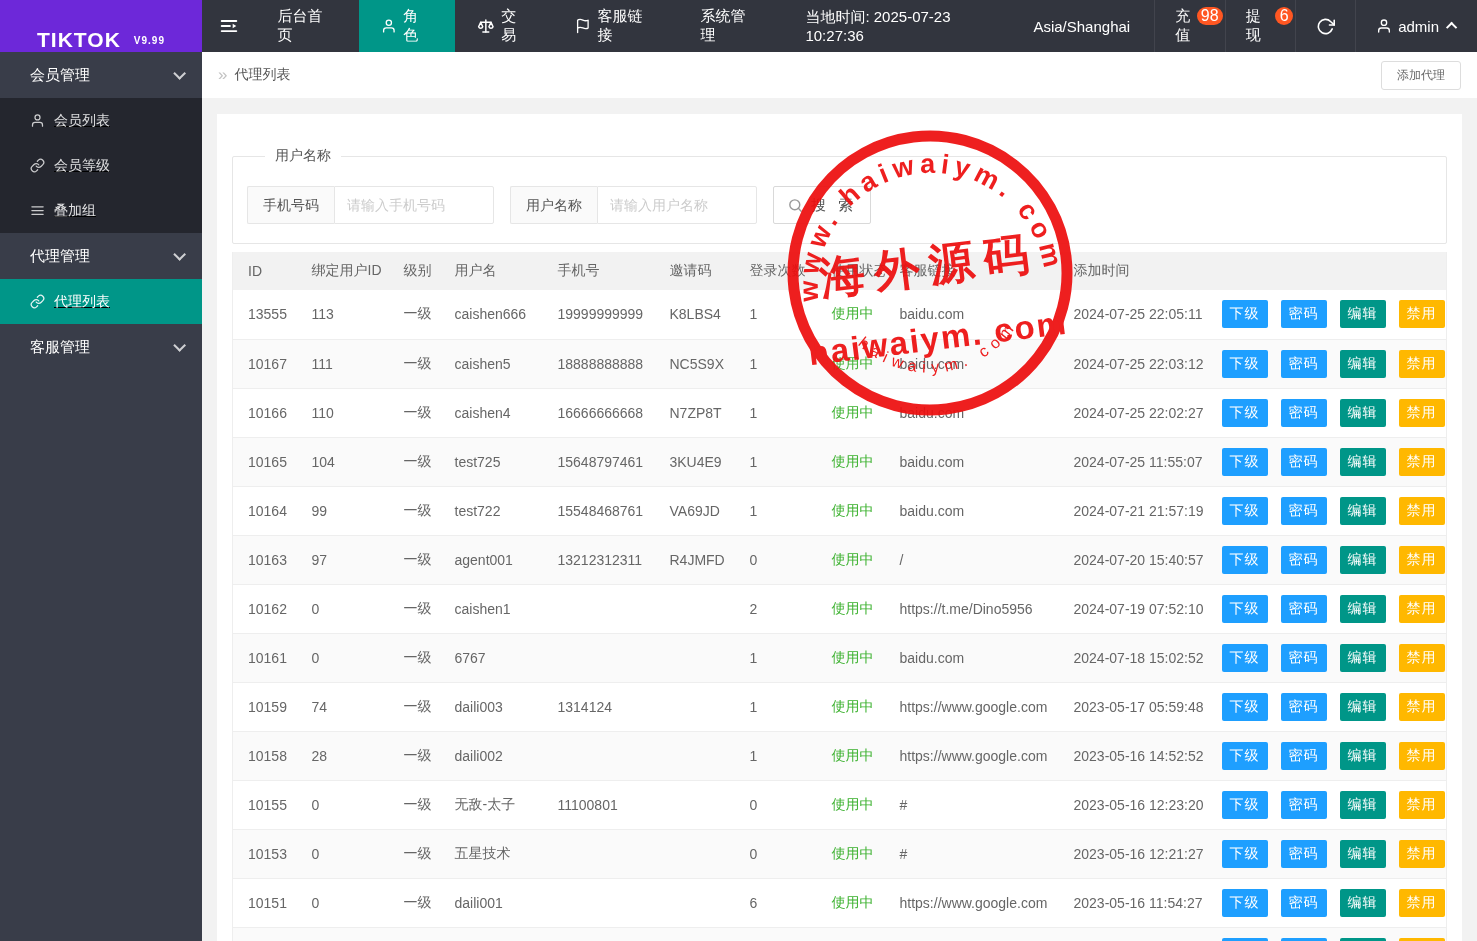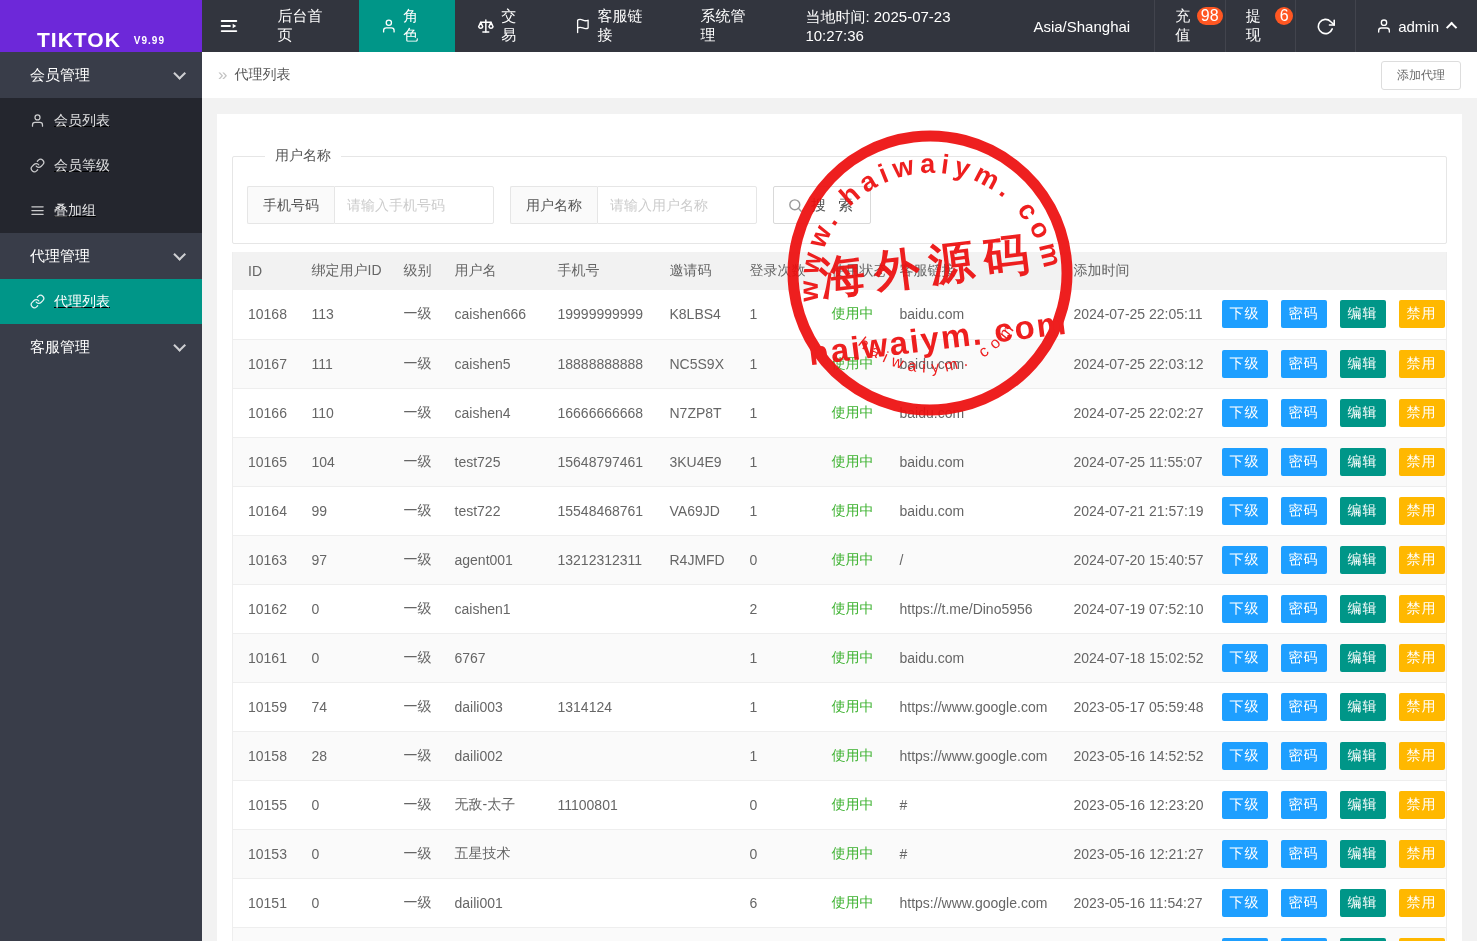--- a/index.html
+++ b/index.html
@@ -264,21 +264,21 @@
               <th>邀请码</th>
               <th>登录次数</th>
               <th>使用状态</th>
               <th>客服链接</th>
               <th>添加时间</th>
               <th></th>
             </tr>
           </thead>
           <tbody id="table-body">
               <tr>
-                <td>10168</td>
+                <td>13555</td>
                 <td>113</td>
                 <td>一级</td>
                 <td>caishen666</td>
                 <td>19999999999</td>
                 <td>K8LBS4</td>
                 <td>1</td>
                 <td class="status-green">使用中</td>
                 <td>baidu.com</td>
                 <td>2024-07-25 22:05:11</td>
                 <td><button class="act-btn" style="background: rgb(30, 159, 255);">下级</button><button class="act-btn" style="background: rgb(30, 159, 255);">密码</button><button class="act-btn" style="background: rgb(0, 150, 136);">编辑</button><button class="act-btn" style="background: rgb(255, 184, 0);">禁用</button></td>

